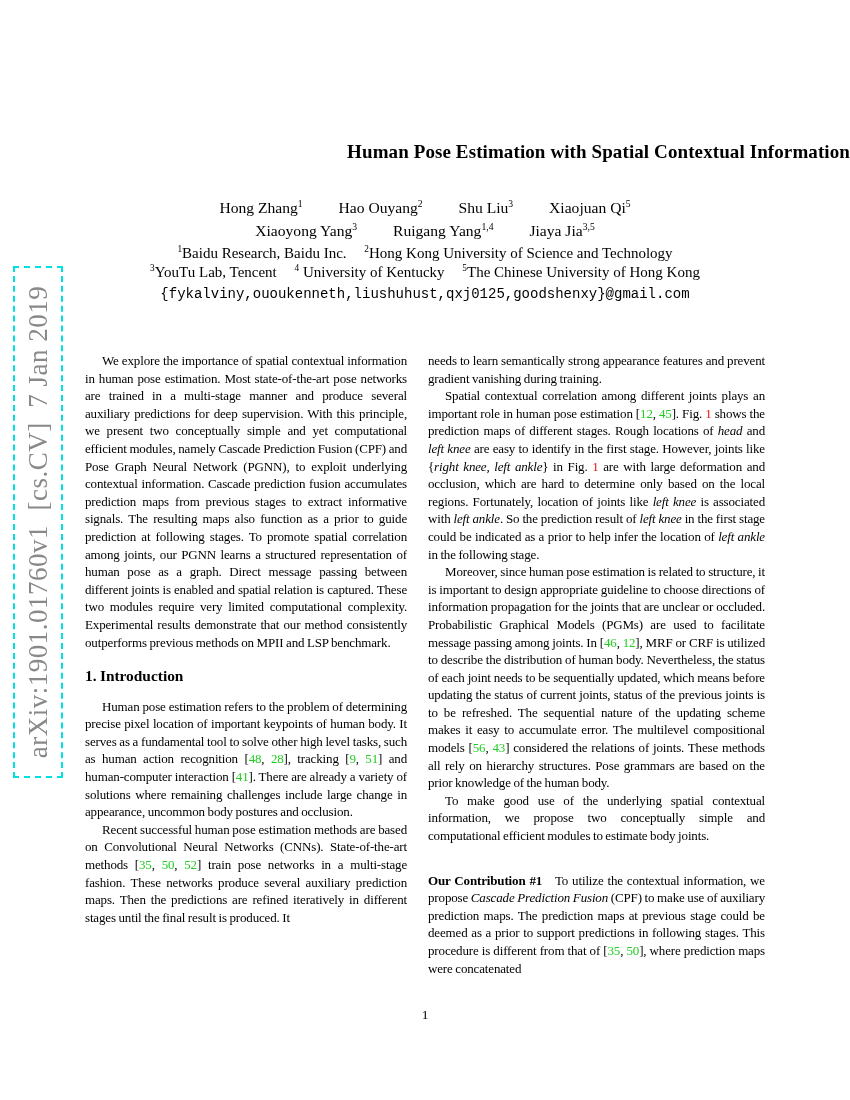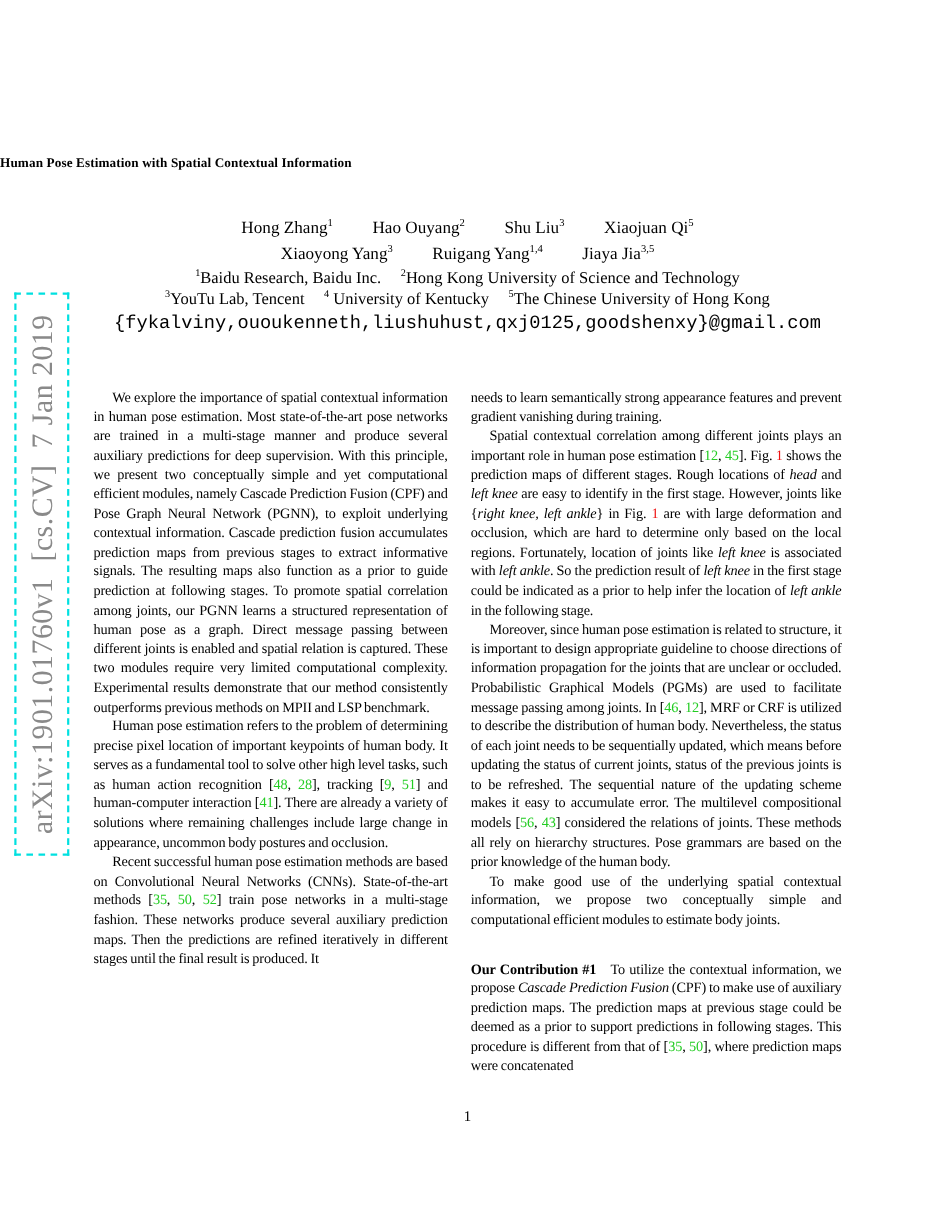--- a/index.html
+++ b/index.html
@@ -21,32 +21,32 @@
   }
   .slug-inner{
     position:absolute;left:0;top:0;width:508px;height:46px;
     transform-origin:0 0;transform:rotate(-90deg) translateX(-508px);
     color:var(--banner-text);font-size:27px;line-height:46px;text-align:center;
     white-space:pre;letter-spacing:.5px;
   }
 
   
   .title{
-    position:absolute;top:141px;left:0;width:100%;text-align:left;
-    font-size:12px;font-weight:bold;margin:0;letter-spacing:.1px;
+    position:absolute;top:141px;left:0;width:100%;text-align:right;
+    font-size:19px;font-weight:bold;margin:0;letter-spacing:.1px;
   }
   .authors{position:absolute;top:196px;left:0;width:100%;text-align:center;font-size:15.6px;}
   .authors .row{line-height:23px;}
   .author{display:inline-block;margin:0 16px;white-space:nowrap;}
   sup{font-size:.62em;line-height:0;}
   .affils{position:absolute;top:244px;left:0;width:100%;text-align:center;font-size:15px;}
   .affils .row{line-height:18.5px;}
   .affil{display:inline-block;margin:0 7px;white-space:nowrap;}
   .emails{position:absolute;top:286px;left:0;width:100%;text-align:center;
-    font-family:"Liberation Mono",monospace;font-size:17px;}
+    font-family:"Liberation Mono",monospace;font-size:14px;}
   .emails .row{line-height:17.5px;white-space:pre;}
 
   
   .col{position:absolute;top:352px;font-size:13px;line-height:17.6px;
     text-align:justify;letter-spacing:-.15px;word-spacing:-.5px;}
   .col-left{left:85px;width:322px;}
   .col-right{left:428px;width:337px;}
   .abstract-head{margin:6px 0 14px 0;text-align:center;font-size:15.6px;font-weight:bold;letter-spacing:0;}
   .abstract{}
   p{margin:0;text-indent:17px;}
@@ -97,20 +97,21 @@
       <span class="affil"><sup>5</sup><span>The Chinese University of Hong Kong</span></span>
     </div>
   </div>
 
   <div class="emails">
     <div class="row">{fykalviny,ououkenneth,liushuhust,qxj0125,goodshenxy}@gmail.com</div>
   </div>
 
   <div class="col col-left">
     <p class="abstract"><span>We explore the importance of spatial contextual information in human pose estimation. Most state-of-the-art pose networks are trained in a multi-stage manner and produce several auxiliary predictions for deep supervision. With this principle, we present two conceptually simple and yet computational efficient modules, namely Cascade Prediction Fusion (CPF) and Pose Graph Neural Network (PGNN), to exploit underlying contextual information. Cascade prediction fusion accumulates prediction maps from previous stages to extract informative signals. The resulting maps also function as a prior to guide prediction at following stages. To promote spatial correlation among joints, our PGNN learns a structured representation of human pose as a graph. Direct message passing between different joints is enabled and spatial relation is captured. These two modules require very limited computational complexity. Experimental results demonstrate that our method consistently outperforms previous methods on MPII and LSP benchmark.</span></p>
+    <h2 class="section-head">1. Introduction</h2>
     <p><span>Human pose estimation refers to the problem of determining precise pixel location of important keypoints of human body. It serves as a fundamental tool to solve other high level tasks, such as human action recognition [</span><span class="run-cite">48</span><span>, </span><span class="run-cite">28</span><span>], tracking [</span><span class="run-cite">9</span><span>, </span><span class="run-cite">51</span><span>] and human-computer interaction [</span><span class="run-cite">41</span><span>]. There are already a variety of solutions where remaining challenges include large change in appearance, uncommon body postures and occlusion.</span></p>
     <p><span>Recent successful human pose estimation methods are based on Convolutional Neural Networks (CNNs). State-of-the-art methods [</span><span class="run-cite">35</span><span>, </span><span class="run-cite">50</span><span>, </span><span class="run-cite">52</span><span>] train pose networks in a multi-stage fashion. These networks produce several auxiliary prediction maps. Then the predictions are refined iteratively in different stages until the final result is produced. It</span></p>
   </div>
 
   <div class="col col-right">
     <p class="noindent"><span>needs to learn semantically strong appearance features and prevent gradient vanishing during training.</span></p>
     <p><span>Spatial contextual correlation among different joints plays an important role in human pose estimation [</span><span class="run-cite">12</span><span>, </span><span class="run-cite">45</span><span>]. Fig. </span><span class="run-fig">1</span><span> shows the prediction maps of different stages. Rough locations of </span><span class="run-i">head</span><span> and </span><span class="run-i">left knee</span><span> are easy to identify in the first stage. However, joints like {</span><span class="run-i">right knee, left ankle</span><span>} in Fig. </span><span class="run-fig">1</span><span> are with large deformation and occlusion, which are hard to determine only based on the local regions. Fortunately, location of joints like </span><span class="run-i">left knee</span><span> is associated with </span><span class="run-i">left ankle</span><span>. So the prediction result of </span><span class="run-i">left knee</span><span> in the first stage could be indicated as a prior to help infer the location of </span><span class="run-i">left ankle</span><span> in the following stage.</span></p>
     <p><span>Moreover, since human pose estimation is related to structure, it is important to design appropriate guideline to choose directions of information propagation for the joints that are unclear or occluded. Probabilistic Graphical Models (PGMs) are used to facilitate message passing among joints. In [</span><span class="run-cite">46</span><span>, </span><span class="run-cite">12</span><span>], MRF or CRF is utilized to describe the distribution of human body. Nevertheless, the status of each joint needs to be sequentially updated, which means before updating the status of current joints, status of the previous joints is to be refreshed. The sequential nature of the updating scheme makes it easy to accumulate error. The multilevel compositional models [</span><span class="run-cite">56</span><span>, </span><span class="run-cite">43</span><span>] considered the relations of joints. These methods all rely on hierarchy structures. Pose grammars are based on the prior knowledge of the human body.</span></p>
     <p><span>To make good use of the underlying spatial contextual information, we propose two conceptually simple and computational efficient modules to estimate body joints.</span></p>
     <p class="noindent vgap"><span class="run-b">Our Contribution #1</span><span> To utilize the contextual information, we propose </span><span class="run-i">Cascade Prediction Fusion</span><span> (CPF) to make use of auxiliary prediction maps. The prediction maps at previous stage could be deemed as a prior to support predictions in following stages. This procedure is different from that of [</span><span class="run-cite">35</span><span>, </span><span class="run-cite">50</span><span>], where prediction maps were concatenated</span></p>

